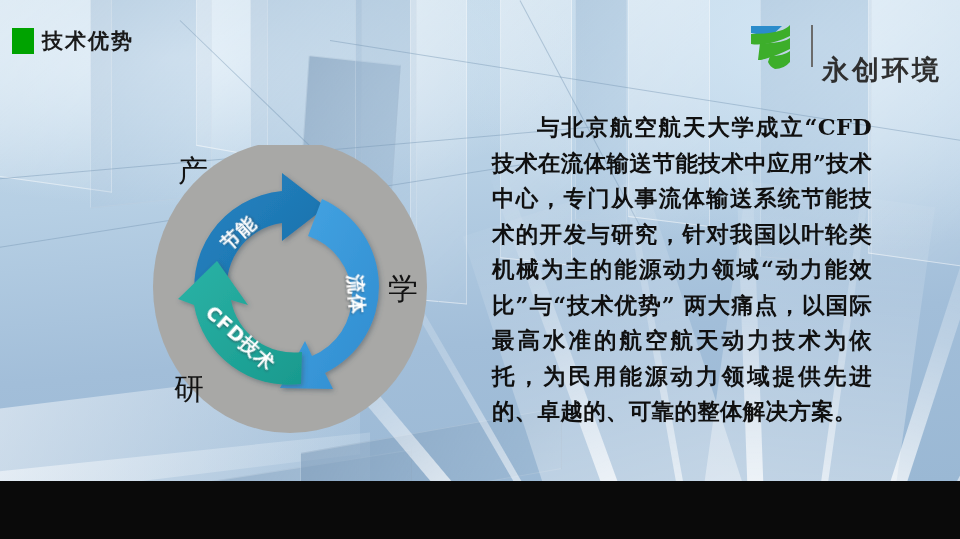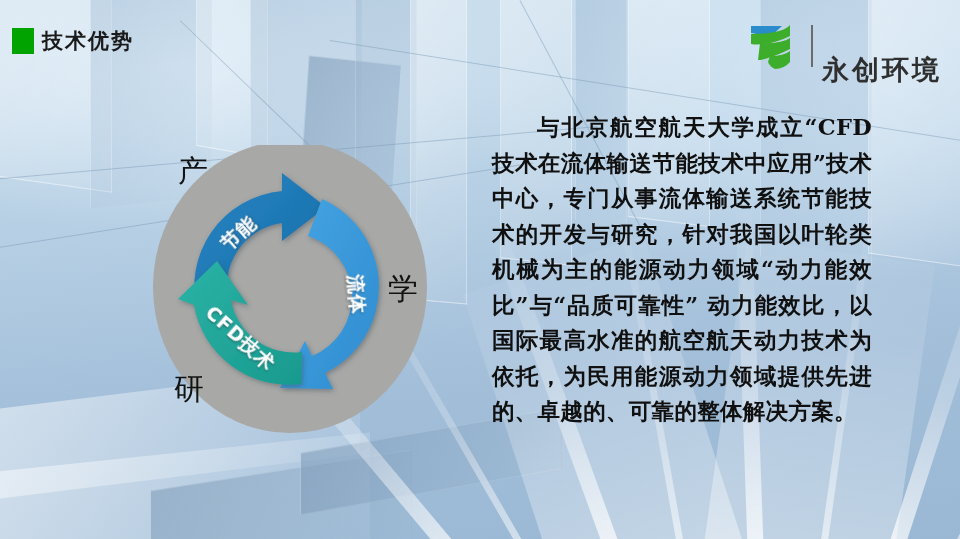--- a/index.html
+++ b/index.html
@@ -3,21 +3,21 @@
 <meta charset="utf-8">
 <style>
   html, body {
     margin: 0;
     padding: 0;
     background: #0a0a0a;
   }
   #slide {
     position: relative;
     width: 960px;
-    height: 539px;
+    height: 481px;
     overflow: hidden;
     font-family: "Liberation Sans", "DejaVu Sans", sans-serif;
     background: linear-gradient(160deg, #cfe0ef 0%, #bcd4e8 28%, #a9c6de 55%, #9dbcd6 75%, #b9d2e6 100%);
   }
 
   
   .bg-layer {
     position: absolute;
     inset: 0;
     overflow: hidden;
@@ -291,15 +291,15 @@
                  Z" fill="url(#gteal)"></path>
       </g>
       <text class="arrow-text" transform="translate(86,198) rotate(42)" filter="url(#textshadow)" text-anchor="middle">CFD技术</text>
     </svg>
 
     <div class="ring-label pos-top">产</div>
     <div class="ring-label pos-right">学</div>
     <div class="ring-label pos-bottom">研</div>
   </div>
 
-  <div class="body-text">与北京航空航天大学成立“CFD技术在流体输送节能技术中应用”技术中心，专门从事流体输送系统节能技术的开发与研究，针对我国以叶轮类机械为主的能源动力领域“动力能效比”与“品质可靠性” 动力能效比，以国际最高水准的航空航天动力技术为依托，为民用能源动力领域提供先进的、卓越的、可靠的整体解决方案。</div>
+  <div class="body-text">与北京航空航天大学成立“CFD技术在流体输送节能技术中应用”技术中心，专门从事流体输送系统节能技术的开发与研究，针对我国以叶轮类机械为主的能源动力领域“动力能效比”与“技术优势” 两大痛点，以国际最高水准的航空航天动力技术为依托，为民用能源动力领域提供先进的、卓越的、可靠的整体解决方案。</div>
 
 </div>
 
 </body></html>

